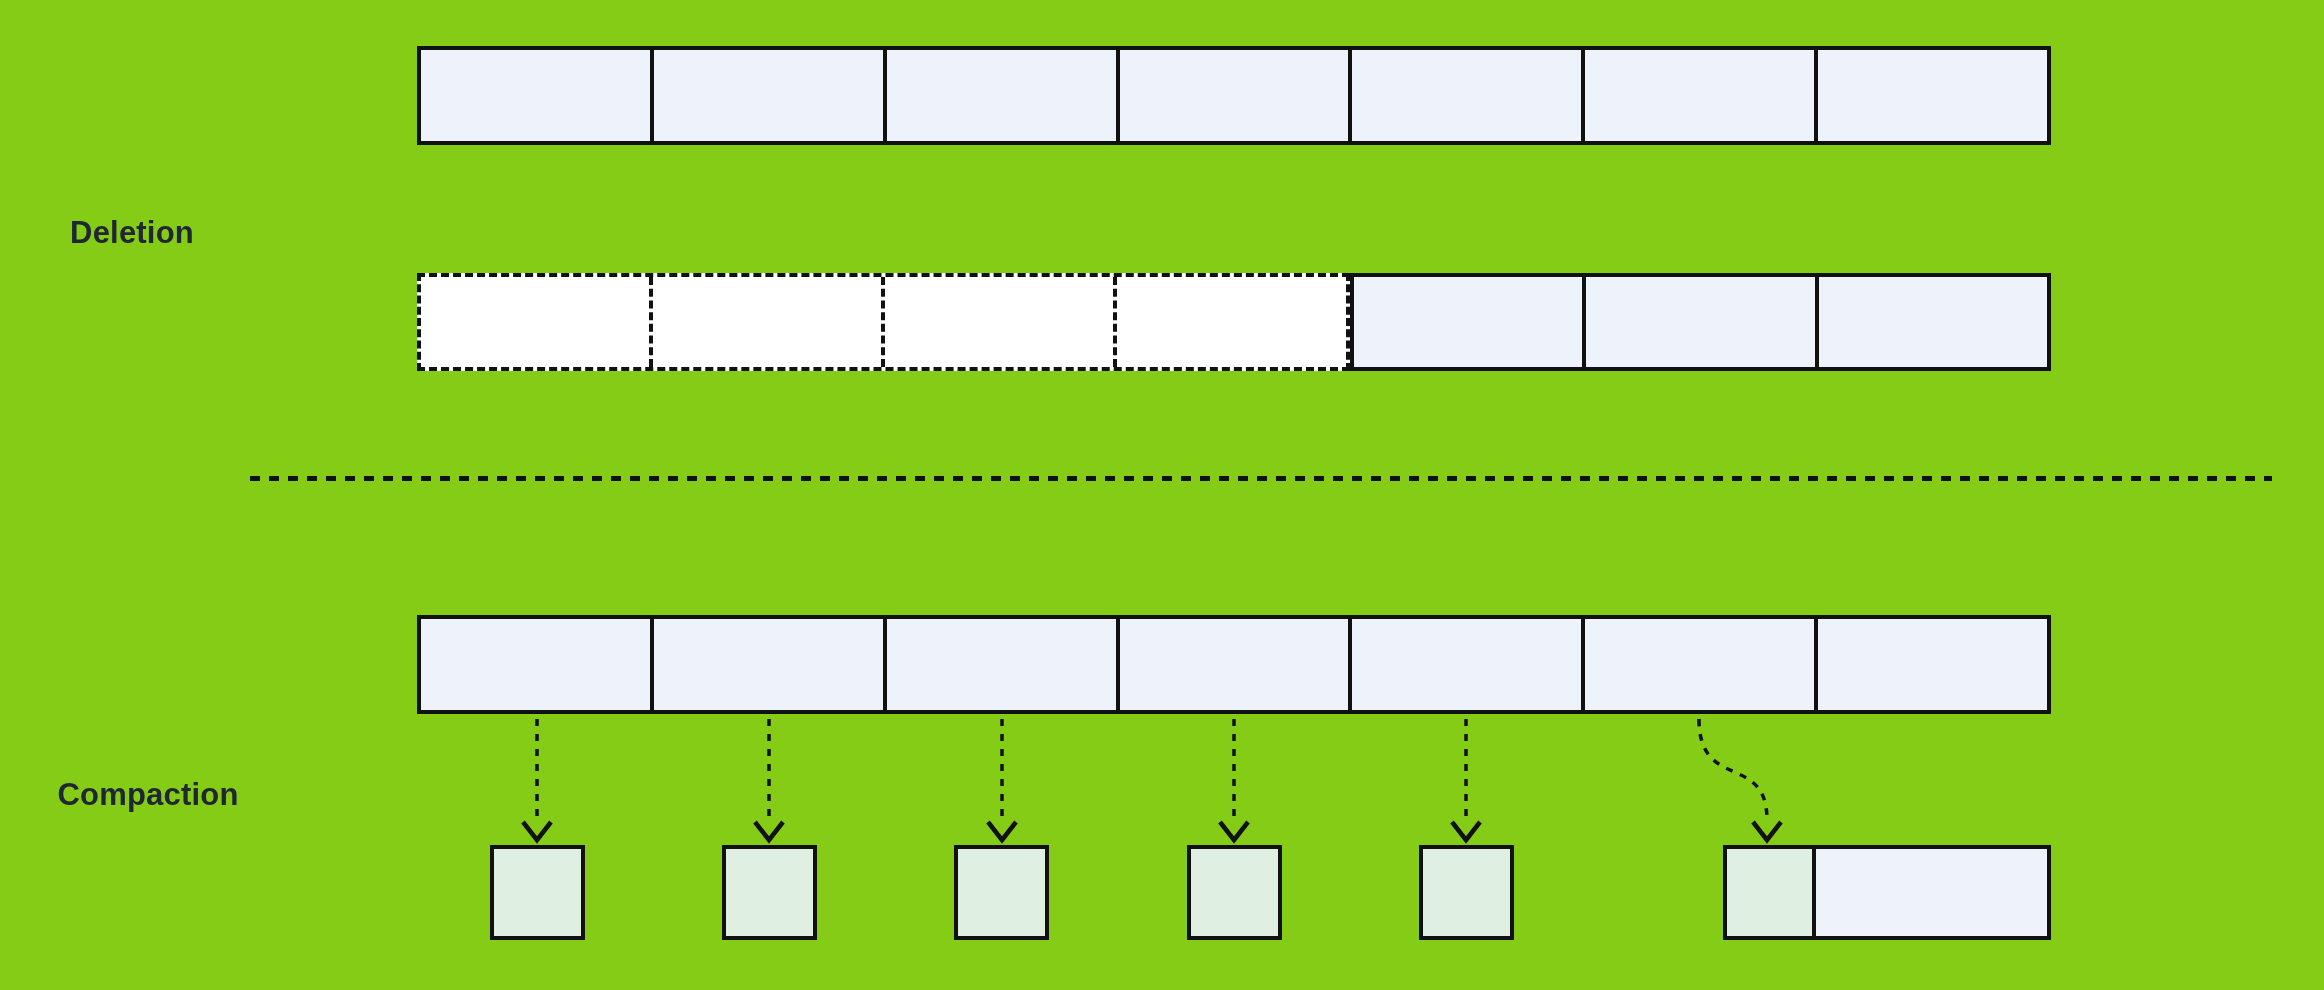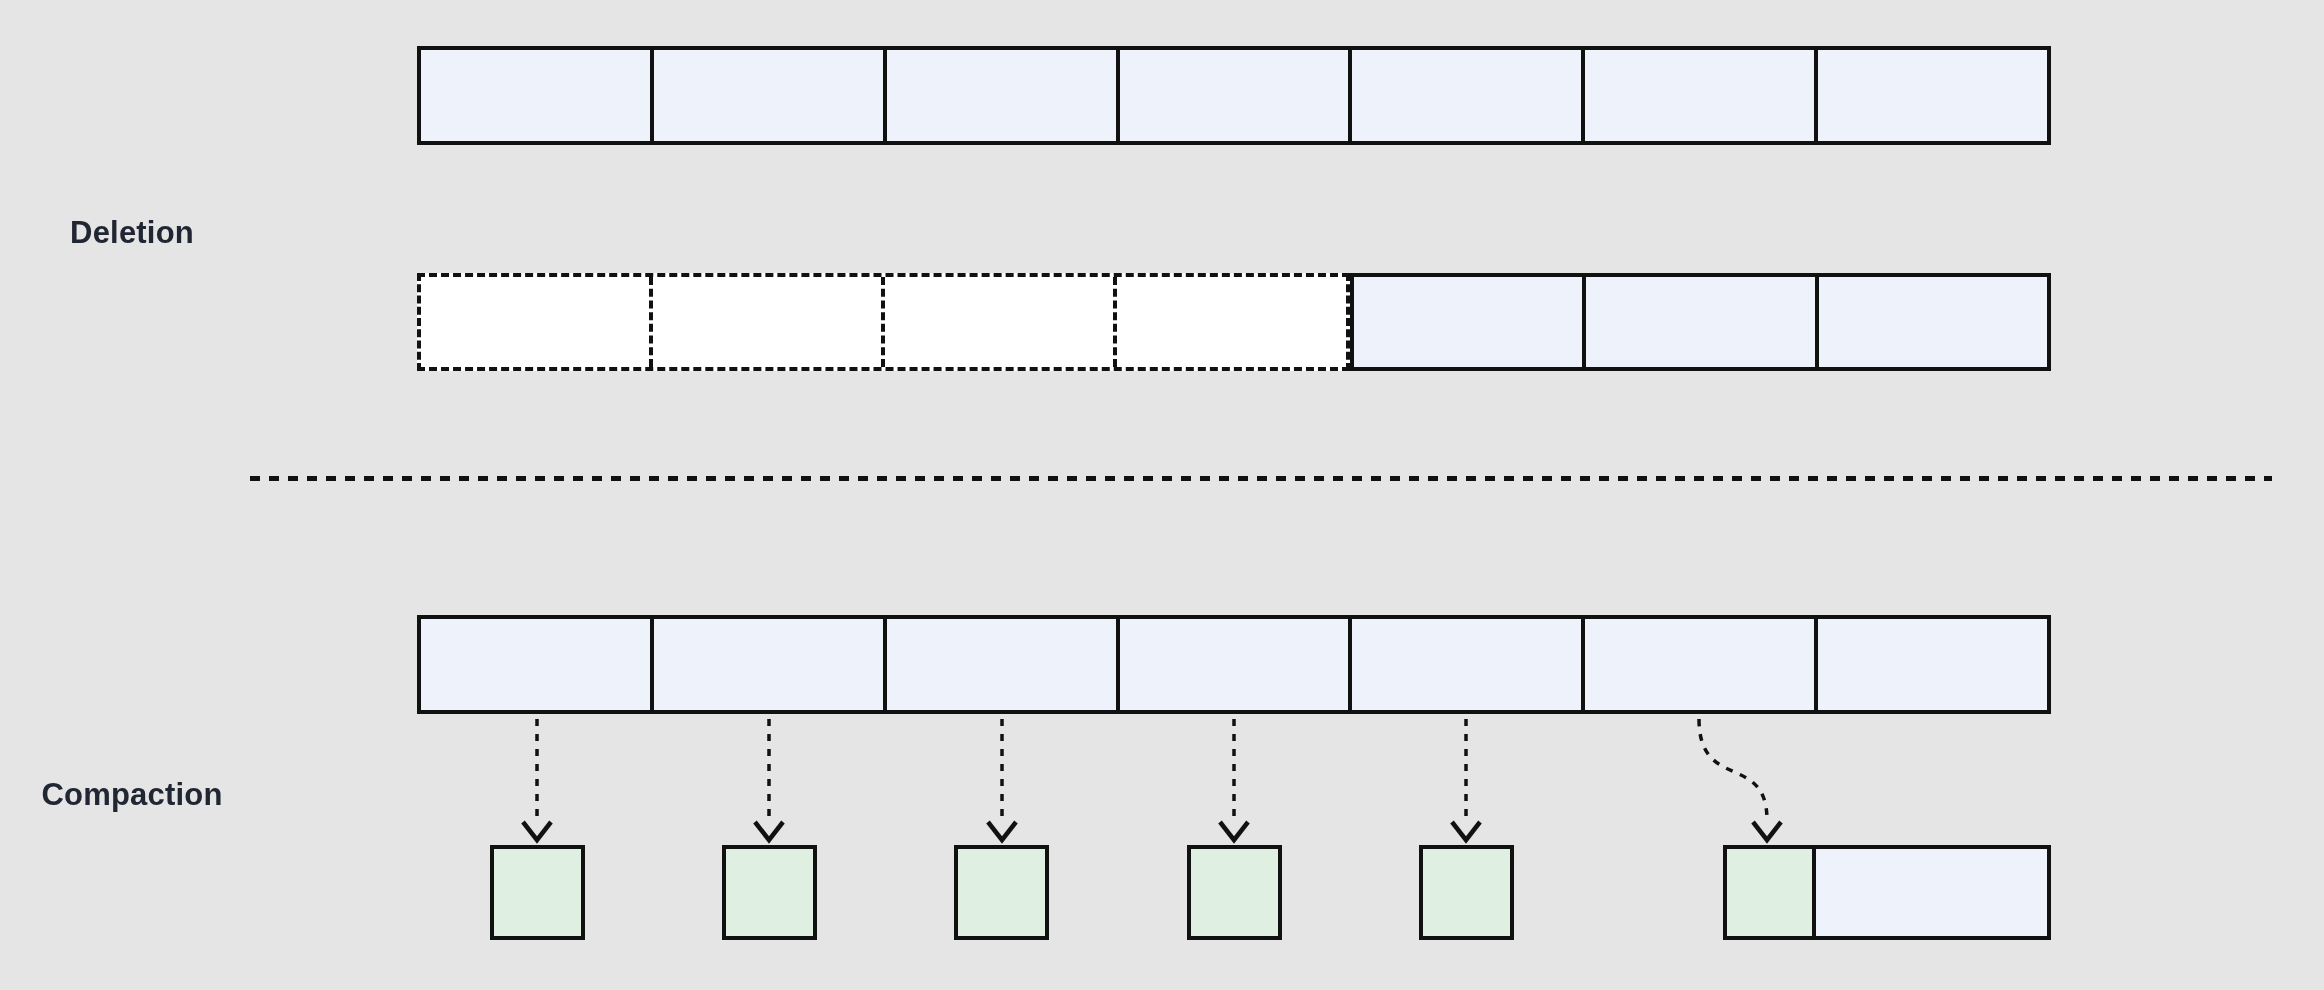--- a/index.html
+++ b/index.html
@@ -2,33 +2,33 @@
 <html><head>
 <meta charset="utf-8">
 <style>
   html, body { margin: 0; padding: 0; }
   body {
     width: 2324px; height: 990px;
     background: #ffffff;
     font-family: "Liberation Sans", sans-serif;
     overflow: hidden;
   }
-  .canvas { position: relative; width: 2324px; height: 990px; background: #e5e5e5; }
+  .canvas { position: relative; width: 2324px; height: 990px; background: #84cc16; }
 
   .section-label {
     position: absolute;
     transform: translate(-50%, -50%);
     font-size: 31px;
     font-weight: 700;
     color: #212633;
     letter-spacing: 0.2px;
     white-space: nowrap;
   }
   #label-deletion   { left: 132px; top: 233px; }
-  #label-compaction { left: 132px; top: 795px; }
+  #label-compaction { left: 148px; top: 795px; }
 
   .row {
     position: absolute;
     left: 417px; width: 1634px; height: 99px;
     display: flex;
     box-sizing: border-box;
   }
   .row.bordered { border: 4px solid #111111; }
   #row-del-top  { top: 46px; }
   #row-del-bot  { top: 273px; height: 98px; }

